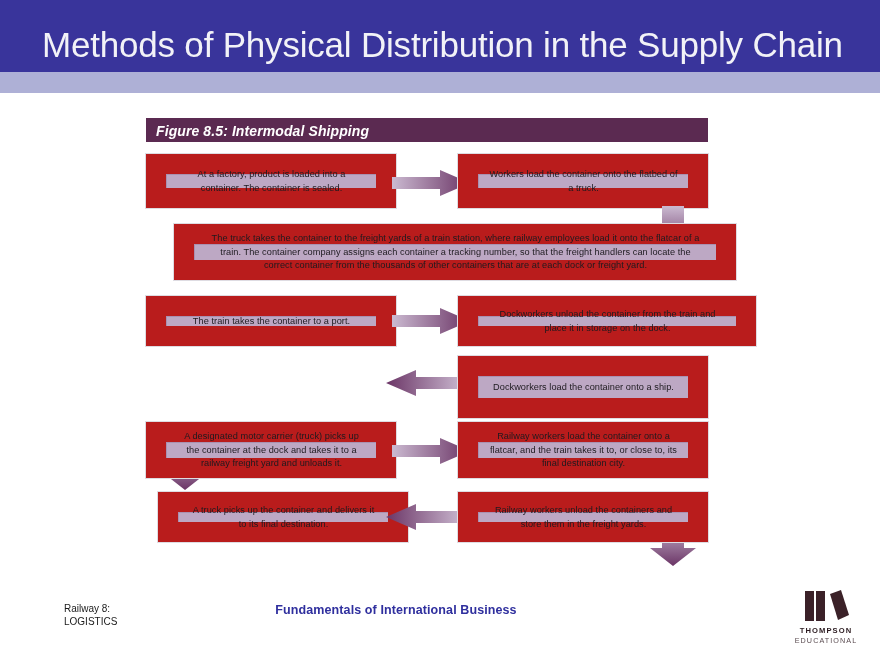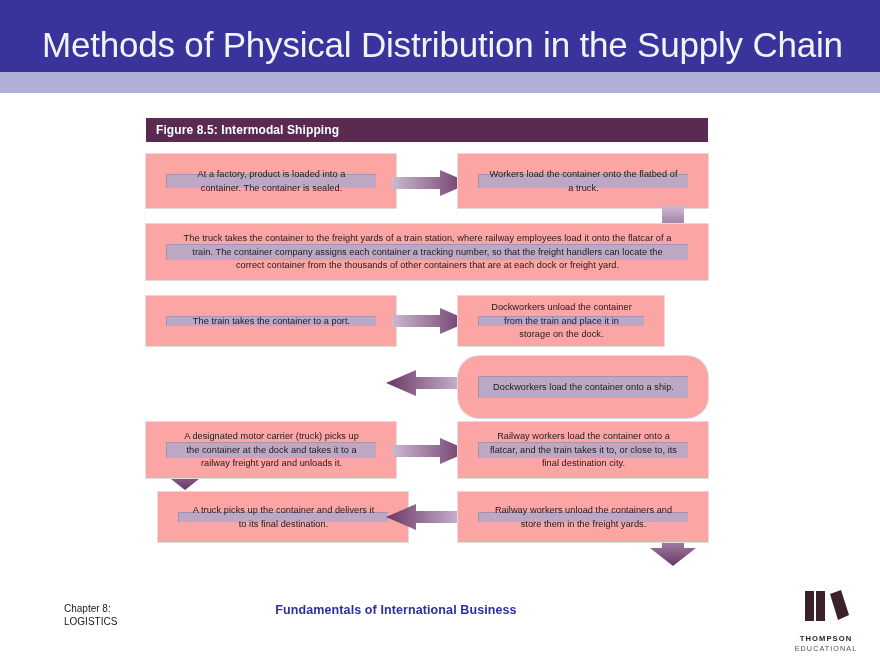--- a/index.html
+++ b/index.html
@@ -53,43 +53,44 @@
   .figure-title-bar {
     position: absolute;
     left: 0; top: 0;
     width: 562px; height: 24px;
     background: #5b2a51;
   }
   .figure-title-text {
     position: absolute;
     left: 10px;
     top: 5px;
-    font-size: 12px;
+    font-size: 14px;
     font-weight: bold;
     color: #ffffff;
     letter-spacing: 0.1px;
+    font-style: italic;
   }
 
   .rows {
     position: absolute;
     left: 0;
     top: 30px;
     width: 562px;
   }
 
   .row {
     position: relative;
     width: 562px;
   }
 
   
   .flowbox {
     position: absolute;
     box-sizing: border-box;
-    background: #fca5a5;
+    background: #b91c1c;
     padding: 20px;
     box-shadow: 0 0 0 1px #dedce2;
   }
   .flowbox-inner {
     box-sizing: border-box;
     width: 100%;
     height: 100%;
     background: #bda8c4;
     border-top: 1px solid #a991b1;
     border-left: 1px solid #a991b1;
@@ -146,21 +147,21 @@
     top: 589px;
     width: 80px;
     text-align: center;
   }
   .logo-mark { display: block; margin: 0 auto; }
   .logo-name {
     font-size: 7.6px;
     font-weight: bold;
     letter-spacing: 1.1px;
     color: #2b1a1f;
-    margin-top: 11px;
+    margin-top: 3px;
   }
   .logo-sub {
     font-size: 7.2px;
     letter-spacing: 1.1px;
     color: #5a4b50;
     margin-top: 1px;
   }
 </style>
 </head>
 <body>
@@ -207,21 +208,21 @@
         <defs>
           <linearGradient id="gD1" x1="0" y1="0" x2="0" y2="1">
             <stop offset="0" stop-color="#cbbad1"></stop>
             <stop offset="1" stop-color="#6b3566"></stop>
           </linearGradient>
         </defs>
         <polygon points="12,0 34,0 34,26 46,26 23,44 0,26 12,26" fill="url(#gD1)"></polygon>
       </svg>
     </div>
 
-    <div class="row" style="height:72px;">
+    <div class="row" style="height:72px;margin-left:28px;">
       <div class="flowbox" style="left:0px; top:14px; width:562px; height:56px;">
         <div class="flowbox-inner">
           <span class="flowbox-text">The truck takes the container to the freight yards of a train station, where railway employees load it onto the flatcar of a train. The container company assigns each container a tracking number, so that the freight handlers can locate the correct container from the thousands of other containers that are at each dock or freight yard.</span>
         </div>
       </div>
     </div>
 
     <div class="arrow" style="left:16px; top:148px;">
       <svg width="46" height="44" viewBox="0 0 46 44">
         <defs>
@@ -246,21 +247,21 @@
           <defs>
             <linearGradient id="gR2" x1="0" y1="0" x2="1" y2="0">
               <stop offset="0" stop-color="#cbbad1"></stop>
               <stop offset="1" stop-color="#6b3566"></stop>
             </linearGradient>
           </defs>
           <polygon points="0,7 48,7 48,0 78,13 48,26 48,19 0,19" fill="url(#gR2)"></polygon>
         </svg>
       </div>
 
-      <div class="flowbox" style="left:312px; top:14px; width:206px; height:50px;">
+      <div class="flowbox" style="left:312px; top:14px; width:298px; height:50px;">
         <div class="flowbox-inner">
           <span class="flowbox-text">Dockworkers unload the container from the train and place it in storage on the dock.</span>
         </div>
       </div>
     </div>
 
     <div class="arrow" style="left:504px; top:226px;">
       <svg width="46" height="44" viewBox="0 0 46 44">
         <defs>
           <linearGradient id="gD3" x1="0" y1="0" x2="0" y2="1">
@@ -279,21 +280,21 @@
           <defs>
             <linearGradient id="gL1" x1="0" y1="0" x2="1" y2="0">
               <stop offset="0" stop-color="#6b3566"></stop>
               <stop offset="1" stop-color="#cbbad1"></stop>
             </linearGradient>
           </defs>
           <polygon points="78,7 30,7 30,0 0,13 30,26 30,19 78,19" fill="url(#gL1)"></polygon>
         </svg>
       </div>
 
-      <div class="flowbox" style="left:312px; top:12px; width:250px; height:62px;border-radius:21px;">
+      <div class="flowbox" style="left:312px; top:12px; width:250px; height:62px;">
         <div class="flowbox-inner">
           <span class="flowbox-text">Dockworkers load the container onto a ship.</span>
         </div>
       </div>
     </div>
 
     <div class="arrow" style="left:16px; top:298px;">
       <svg width="46" height="44" viewBox="0 0 46 44">
         <defs>
           <linearGradient id="gD4" x1="0" y1="0" x2="0" y2="1">
@@ -366,21 +367,21 @@
         <div class="flowbox-inner">
           <span class="flowbox-text">Railway workers unload the containers and store them in the freight yards.</span>
         </div>
       </div>
     </div>
 
   </div>
 </div>
 
 <div class="footer-chapter">
-  <div>Chapter 8:</div>
+  <div>Railway 8:</div>
   <div>LOGISTICS</div>
 </div>
 
 <div class="footer-center">
   <div class="footer-title">Fundamentals of International Business</div>
 </div>
 
 <div class="logo">
   <svg class="logo-mark" width="46" height="34" viewBox="0 0 46 34">
     <rect x="2" y="2" width="9" height="30" fill="#3b2128"></rect>

